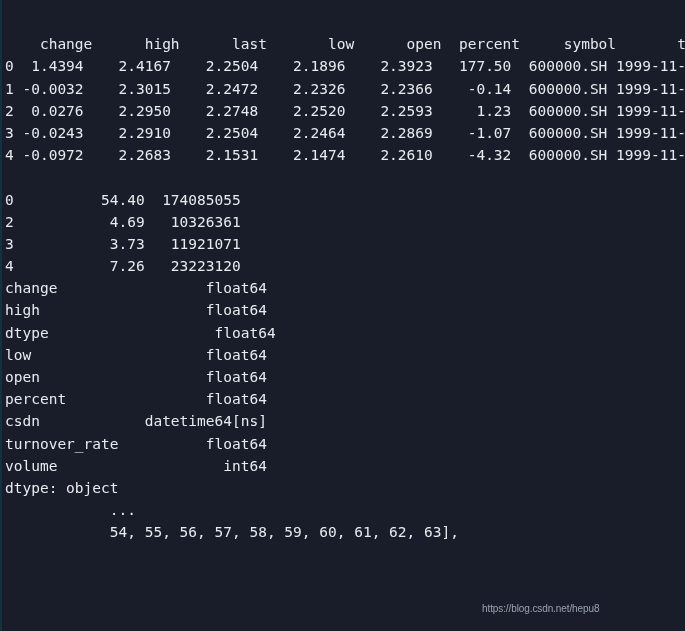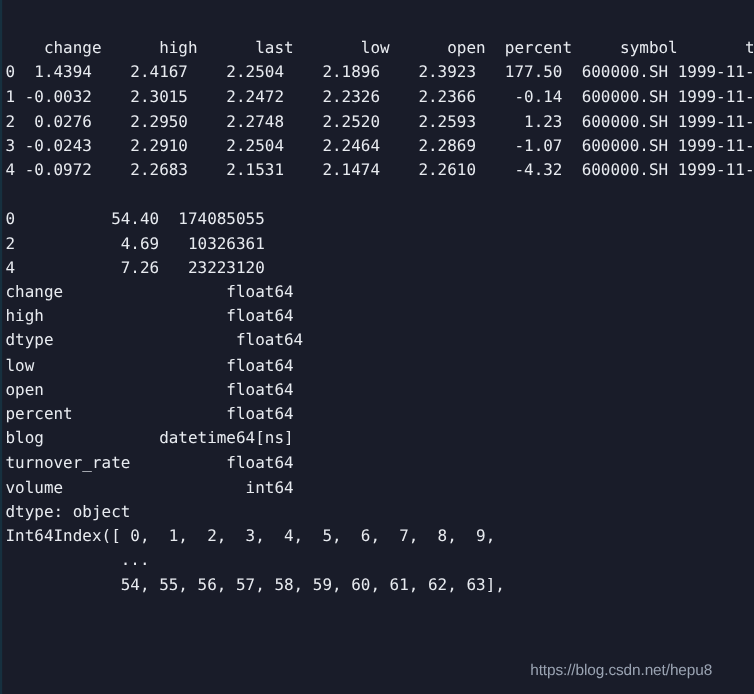--- a/index.html
+++ b/index.html
@@ -43,21 +43,21 @@
     padding-left: 5px;
     height: 22.2px;
     color: #e8ebf0;
   }
   .line.blank { color: transparent; }
   #watermark {
     position: absolute;
     left: 482px;
     top: 598px;
     font-family: "Liberation Sans", sans-serif;
-    font-size: 14px;
+    font-size: 10px;
     color: #9aa3b2;
     white-space: pre;
     letter-spacing: -0.1px;
     text-align: right;
   }
 </style>
 </head>
 <body>
 
 <div id="console">
@@ -72,34 +72,34 @@
     <div class="line">0  1.4394    2.4167    2.2504    2.1896    2.3923   177.50  600000.SH 1999-11-10</div>
     <div class="line">1 -0.0032    2.3015    2.2472    2.2326    2.2366    -0.14  600000.SH 1999-11-11</div>
     <div class="line">2  0.0276    2.2950    2.2748    2.2520    2.2593     1.23  600000.SH 1999-11-12</div>
     <div class="line">3 -0.0243    2.2910    2.2504    2.2464    2.2869    -1.07  600000.SH 1999-11-15</div>
     <div class="line">4 -0.0972    2.2683    2.1531    2.1474    2.2610    -4.32  600000.SH 1999-11-16</div>
 
     <div class="line blank">&nbsp;</div>
 
     <div class="line">0          54.40  174085055</div>
     <div class="line">2           4.69   10326361</div>
+    <div class="line">3           3.73   11921071</div>
     <div class="line">4           7.26   23223120</div>
 
     <div class="line">change                 float64</div>
     <div class="line">high                   float64</div>
     <div class="line">dtype                   float64</div>
     <div class="line">low                    float64</div>
     <div class="line">open                   float64</div>
     <div class="line">percent                float64</div>
-    <div class="line">blog            datetime64[ns]</div>
+    <div class="line">csdn            datetime64[ns]</div>
     <div class="line">turnover_rate          float64</div>
     <div class="line">volume                   int64</div>
     <div class="line">dtype: object</div>
 
-    <div class="line">Int64Index([ 0,  1,  2,  3,  4,  5,  6,  7,  8,  9,</div>
     <div class="line">            ...</div>
     <div class="line">            54, 55, 56, 57, 58, 59, 60, 61, 62, 63],</div>
 
   </div>
 
   <div id="watermark">https://blog.csdn.net/hepu8</div>
 
 </div>
 
 </body></html>

